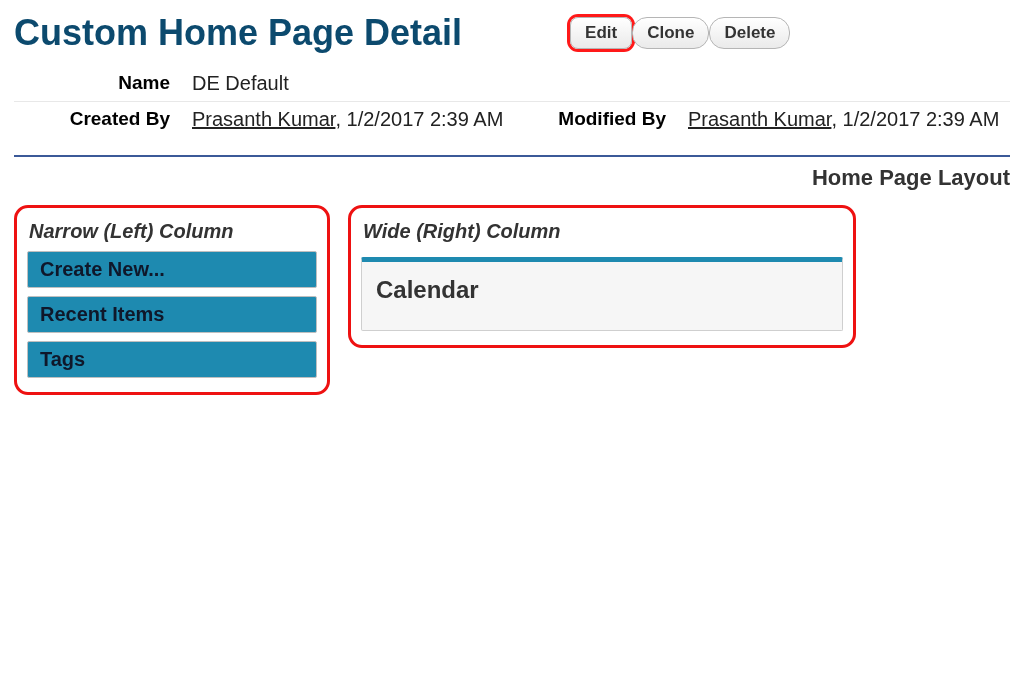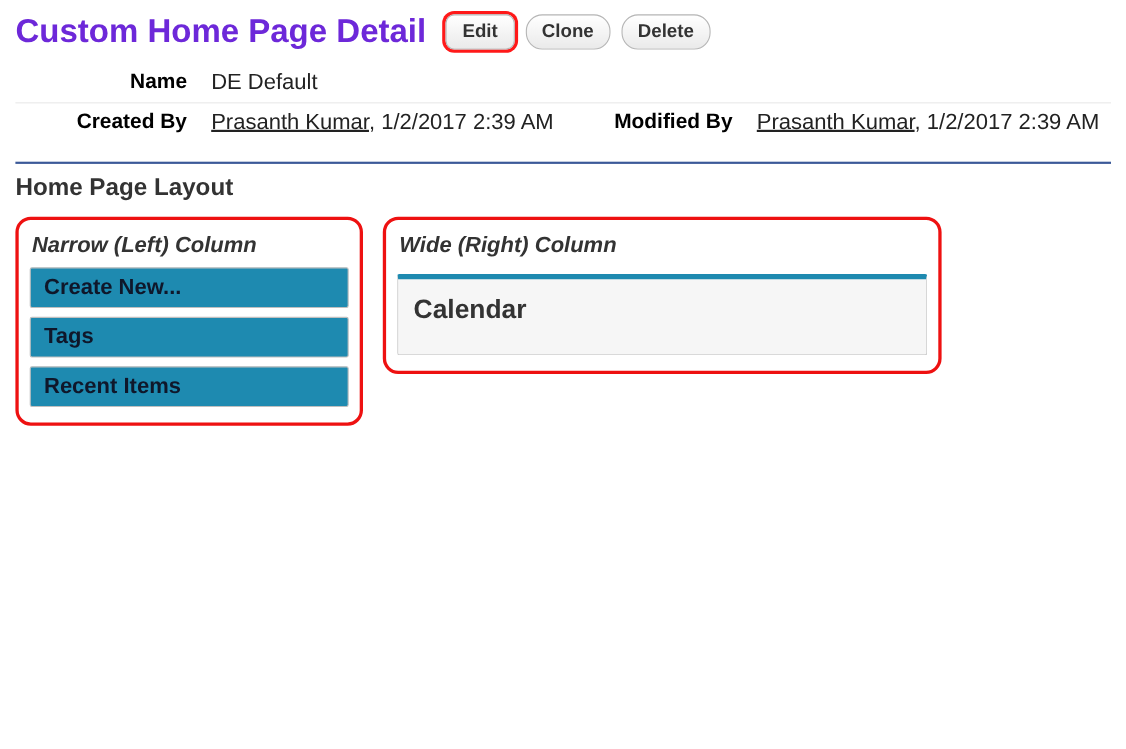--- a/index.html
+++ b/index.html
@@ -1,22 +1,22 @@
 <!DOCTYPE html>
 <html><head>
 <meta charset="utf-8">
 <style>
   * { margin:0; padding:0; box-sizing:border-box; }
   body { font-family: Arial, Helvetica, sans-serif; background:#fff; width:1024px; height:681px; overflow:hidden; }
   .page { padding: 12px 14px 0 14px; }
 
   .header-row { display:flex; align-items:center; gap:18px; }
-  .page-title { font-size:30px; font-weight:700; color:#6d28d9; }
+  .page-title { font-size:36px; font-weight:700; color:#0c4a6e; }
 
-  .btn-group { display:flex; gap:10px; }
+  .btn-group { display:flex; margin-left:90px; }
   .btn {
     font-size:17px; font-weight:600; color:#333;
     background: linear-gradient(#ffffff,#eaeaea);
     border:1px solid #b5b5b5; border-radius:15px;
     padding:5px 14px; cursor:pointer;
   }
   .btn-highlight {
     box-shadow: 0 0 0 3px rgba(255,0,0,0.9);
     border-radius:8px;
   }
@@ -26,21 +26,21 @@
   .detail-row:first-child { border-top:none; }
   .detail-cell { display:flex; padding:6px 8px; }
   .lbl { width:170px; text-align:right; color:#000000; font-size:19px; font-weight:600; padding-right:22px; }
   .val { font-size:20px; color:#222; }
   .link { text-decoration:underline; color:#222; }
   .cell-right { margin-left:auto; width:480px; }
   .cell-left { flex:1; }
 
   .blue-rule { height:2px; background:#3b5998; margin:18px 0 8px 0; }
 
-  .section-title { font-size:22px; font-weight:700; color:#333; margin:6px 0 14px 0; }
+  .section-title { font-size:22px; font-weight:700; color:#333; margin:6px 0 14px 0;text-align:right; }
 
   .layout { display:flex; gap:18px; align-items:flex-start; }
 
   .col {
     border:3px solid #e11; border-radius:14px; padding:8px 10px 14px 10px;
   }
   .col-narrow { width:316px; }
   .col-wide   { width:508px; }
 
   .col-head { font-size:20px; font-style:italic; font-weight:700; color:#333; margin:4px 2px 8px 2px; }
@@ -96,21 +96,21 @@
   </div>
 
   <div class="blue-rule"></div>
 
   <div class="section-title">Home Page Layout</div>
 
   <div class="layout">
     <div class="col col-narrow">
       <div class="col-head">Narrow (Left) Column</div>
       <div class="narrow-item">Create New...</div>
+      <div class="narrow-item">Recent Items</div>
       <div class="narrow-item">Tags</div>
-      <div class="narrow-item">Recent Items</div>
     </div>
     <div class="col col-wide">
       <div class="col-head">Wide (Right) Column</div>
       <div class="wide-item">Calendar</div>
     </div>
   </div>
 </div>
 
 </body></html>

